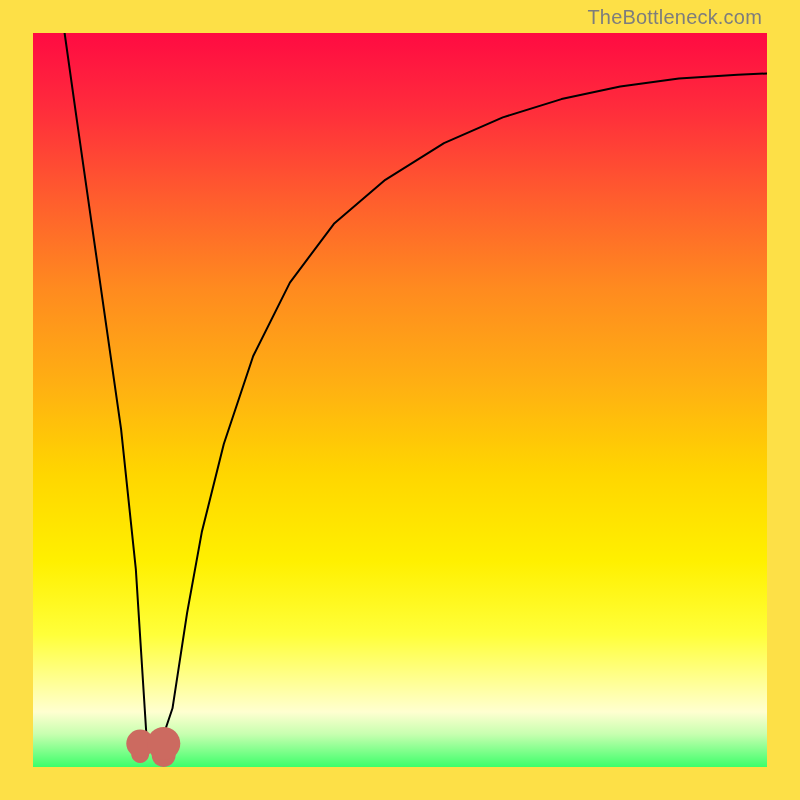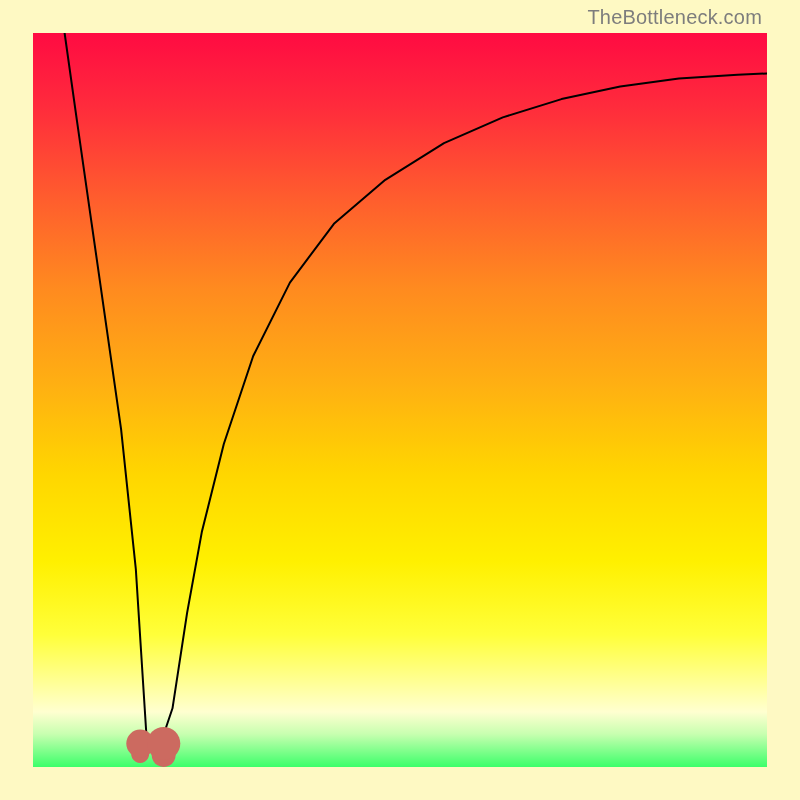--- a/index.html
+++ b/index.html
@@ -8,21 +8,21 @@
     width: 800px;
     height: 800px;
     overflow: hidden;
     background: #000;
     font-family: Arial, Helvetica, sans-serif;
   }
   .frame {
     position: absolute;
     top: 0; left: 0;
     width: 800px; height: 800px;
-    background: #fef9c3;
+    background: #fde047;
   }
   .plot-area {
     position: absolute;
     top: 33px;
     left: 33px;
     width: 734px;
     height: 734px;
     overflow: hidden;
   }
   .gradient-bg {

